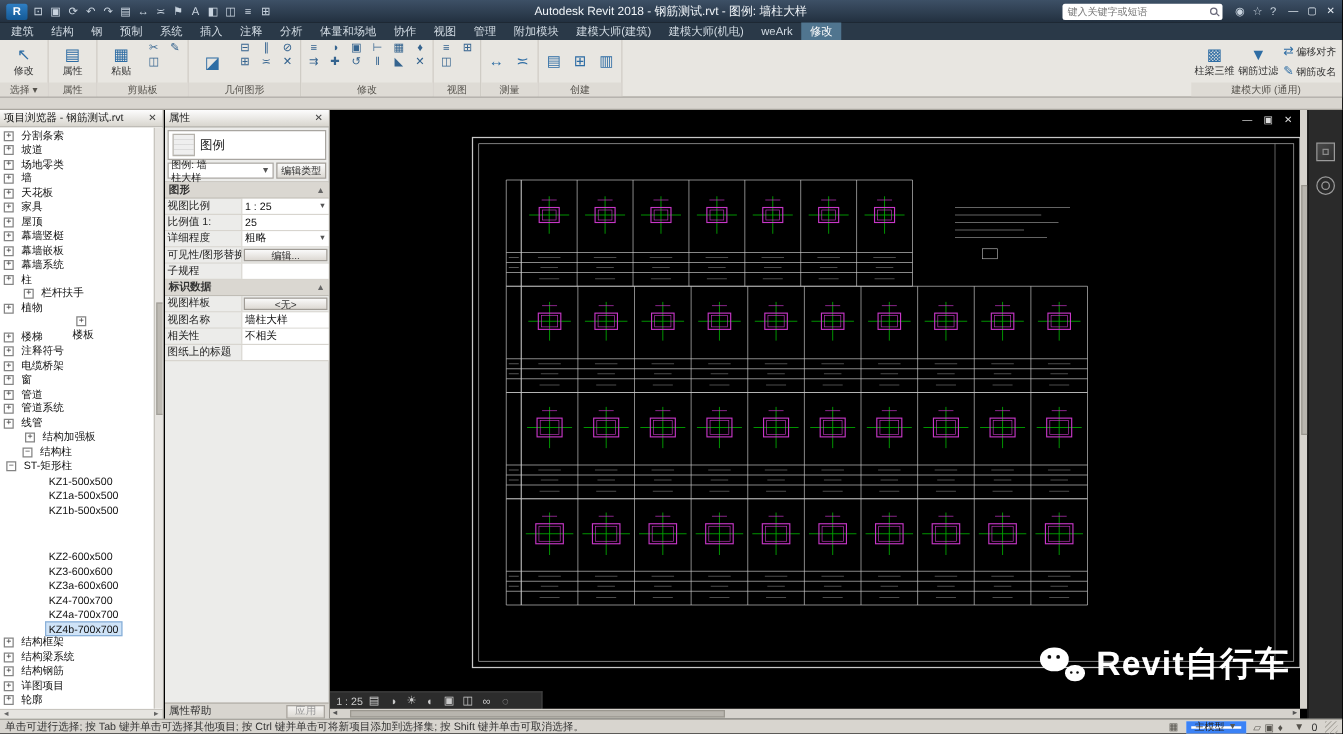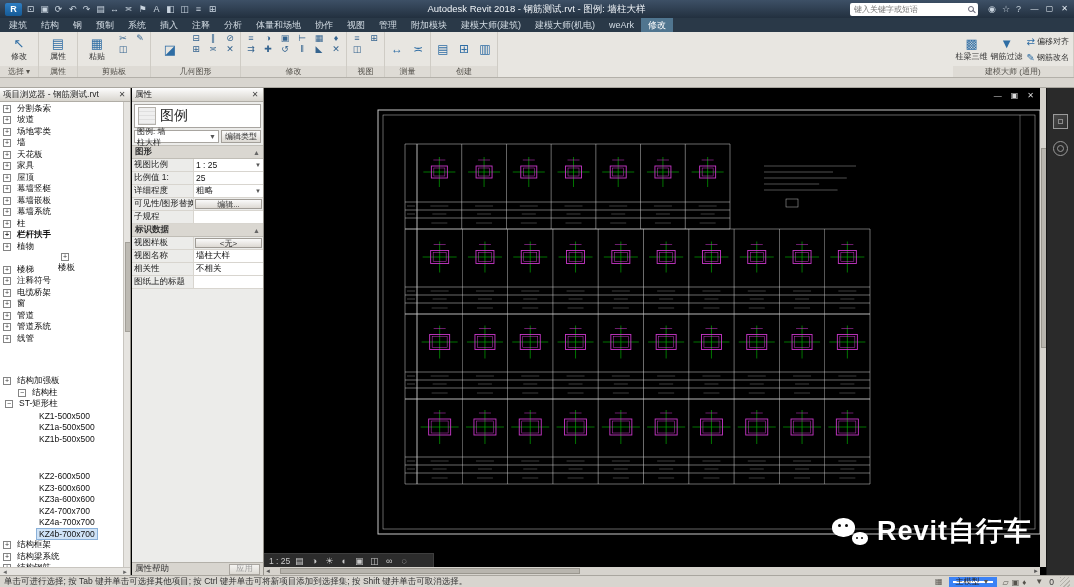--- a/index.html
+++ b/index.html
@@ -58,21 +58,21 @@
   .texp { width:8px; height:8px; border:1px solid #848484; background:#fff; font-size:7px; line-height:6px; text-align:center; color:#333; margin-right:3px; flex:none; }
   .tlabel { padding:0 2px; border:1px solid transparent; }
   .trow.sel .tlabel { background:#cfe3f7; border:1px solid #8ab0d8; }
   .tree-vscroll { position:absolute; right:0; top:0; bottom:0; width:7px; background:#e6e4e0; border-left:1px solid #c8c5bf; }
   .tree-vscroll .thumb { position:absolute; left:1px; right:1px; top:30%; height:90px; background:#bdbab3; border:1px solid #a3a099; }
   .tree-hscroll { height:8px; background:#e6e4e0; border-top:1px solid #c8c5bf; display:flex; align-items:center; justify-content:space-between; font-size:6px; color:#666; padding:0 2px; flex:none; }
 
   
   #props { position:absolute; left:132px; top:0; width:132px; height:487px; background:#ececea; border-right:1px solid #94918a; display:flex; flex-direction:column; }
   .selector { padding:2px; border-bottom:1px solid #c2bfb8; flex:none; }
-  .sel-family { height:24px; background:#fff; border:1px solid #a8a5a0; display:flex; align-items:center; gap:4px; padding:0 3px; font-size:14px; color:#222; }
+  .sel-family { height:24px; background:#fff; border:1px solid #a8a5a0; display:flex; align-items:center; gap:4px; padding:0 3px; font-size:10px; color:#222; }
   .thumb { width:18px; height:18px; border:1px solid #b5b2ac; background:repeating-linear-gradient(#efefef,#efefef 3px,#cfcfcf 4px); flex:none; }
   .sel-row { display:flex; gap:2px; margin-top:2px; }
   .sel-dd { flex:1; height:13px; background:#fff; border:1px solid #a8a5a0; font-size:8px; display:flex; align-items:center; padding:0 2px; color:#222;gap:40px; }
   .dd-arrow { margin-left:auto; font-size:7px; color:#555; }
   .edit-type { height:13px; font-size:8px; padding:0 3px; background:linear-gradient(#fbfbfb,#dcd9d3); border:1px solid #a39f99; display:flex; align-items:center; color:#333; white-space:nowrap; }
   #pgrid { flex:1; overflow:hidden; font-size:8.5px; }
   .psec { height:13px; background:#dad7d1; border-bottom:1px solid #c0bdb6; display:flex; align-items:center; padding:0 3px; font-weight:bold; color:#333; }
   .psec .carat { margin-left:auto; font-size:7px; color:#666; }
   .prow { height:13px; display:flex; border-bottom:1px solid #d8d5cf; background:#ececea; }
   .plabel { width:62px; padding:0 2px; display:flex; align-items:center; color:#222; white-space:nowrap; overflow:hidden; border-right:1px solid #d8d5cf; }
@@ -342,21 +342,21 @@
             <span class="tlabel">幕墙嵌板</span>
           </div>
           <div class="trow" style="padding-left: 3px;">
             <span class="texp">+</span>
             <span class="tlabel">幕墙系统</span>
           </div>
           <div class="trow" style="padding-left: 3px;">
             <span class="texp">+</span>
             <span class="tlabel">柱</span>
           </div>
-          <div class="trow" style="padding-left: 3px; font-weight: bold;">
+          <div class="trow" style="padding-left: 19px;">
             <span class="texp">+</span>
             <span class="tlabel">栏杆扶手</span>
           </div>
           <div class="trow" style="padding-left: 3px;">
             <span class="texp">+</span>
             <span class="tlabel">植物</span>
           </div>
           <div class="trow" style="padding-left: 3px; flex-direction: column;">
             <span class="texp">+</span>
             <span class="tlabel">楼板</span>
@@ -382,21 +382,21 @@
             <span class="tlabel">管道</span>
           </div>
           <div class="trow" style="padding-left: 3px;">
             <span class="texp">+</span>
             <span class="tlabel">管道系统</span>
           </div>
           <div class="trow" style="padding-left: 3px;">
             <span class="texp">+</span>
             <span class="tlabel">线管</span>
           </div>
-          <div class="trow" style="padding-left: 3px; margin-top: 31px;">
+          <div class="trow" style="padding-left: 20px;">
             <span class="texp">+</span>
             <span class="tlabel">结构加强板</span>
           </div>
           <div class="trow" style="padding-left: 18px;">
             <span class="texp">−</span>
             <span class="tlabel">结构柱</span>
           </div>
           <div class="trow" style="padding-left: 5px;">
             <span class="texp">−</span>
             <span class="tlabel">ST-矩形柱</span>

